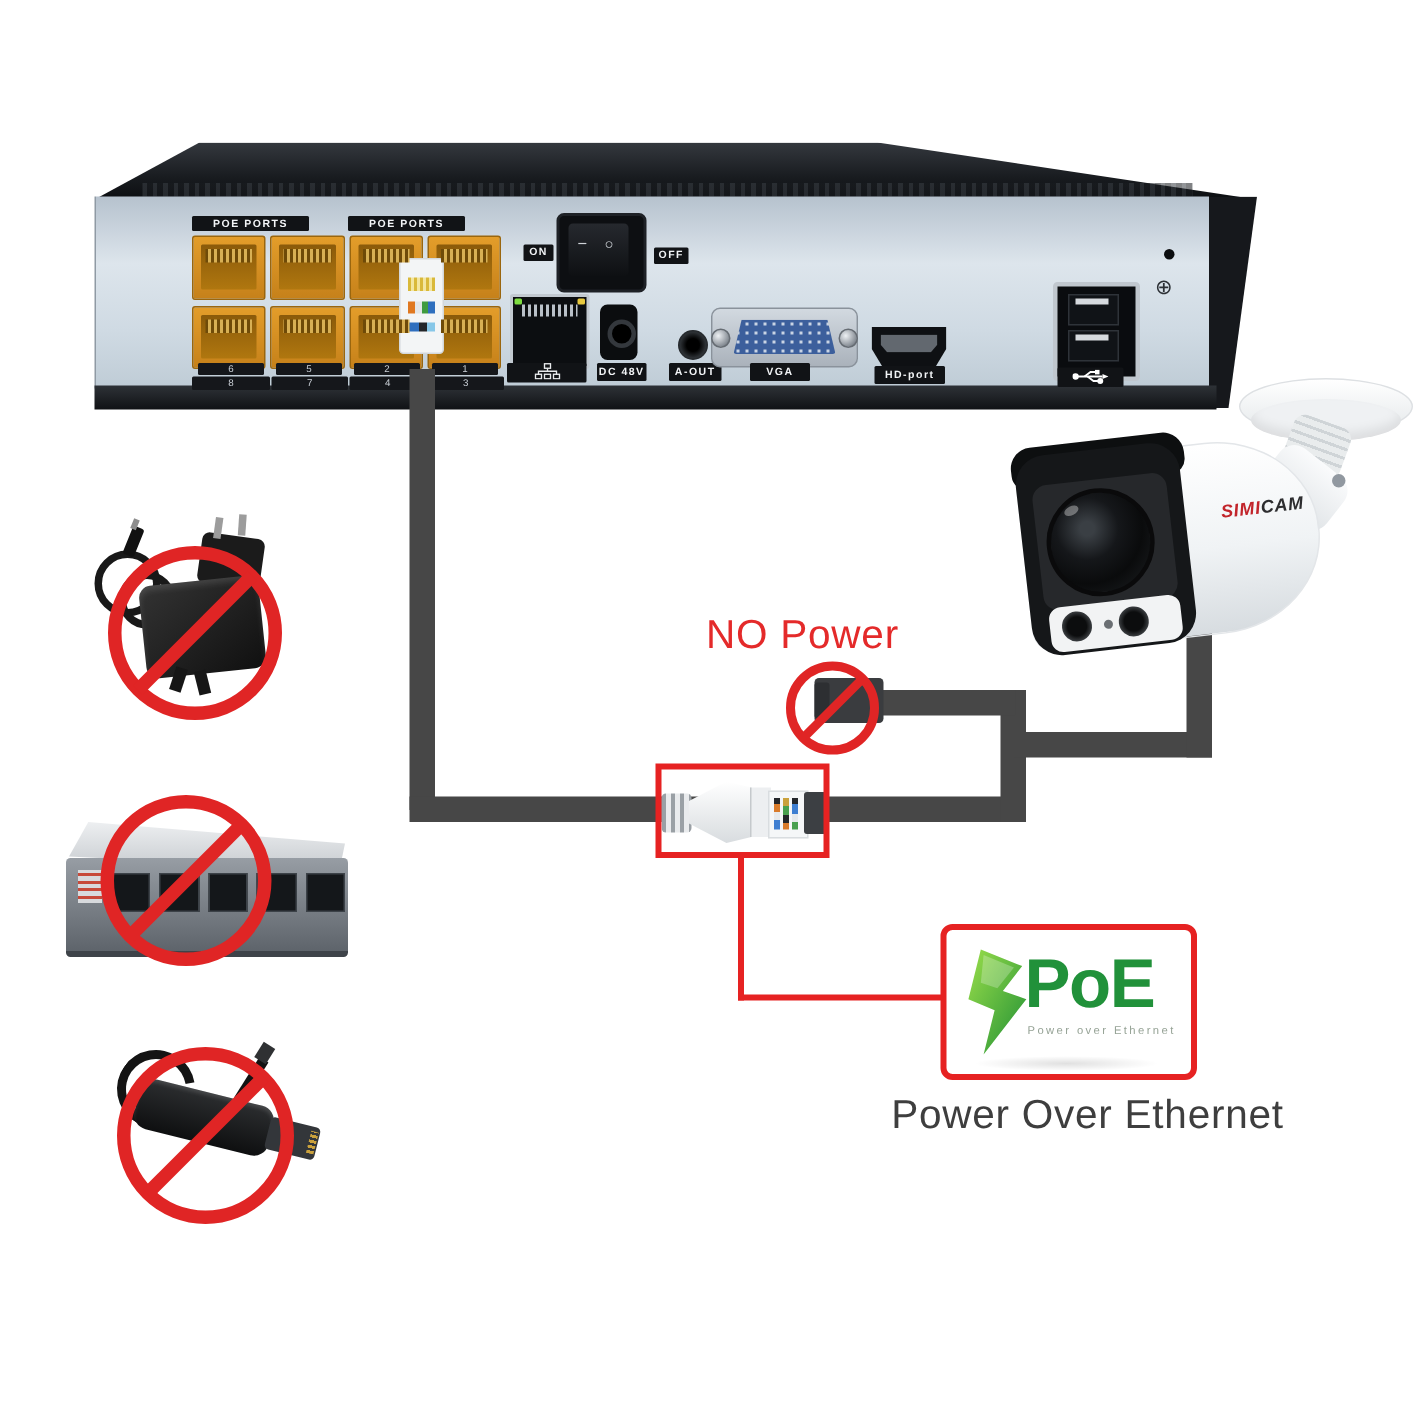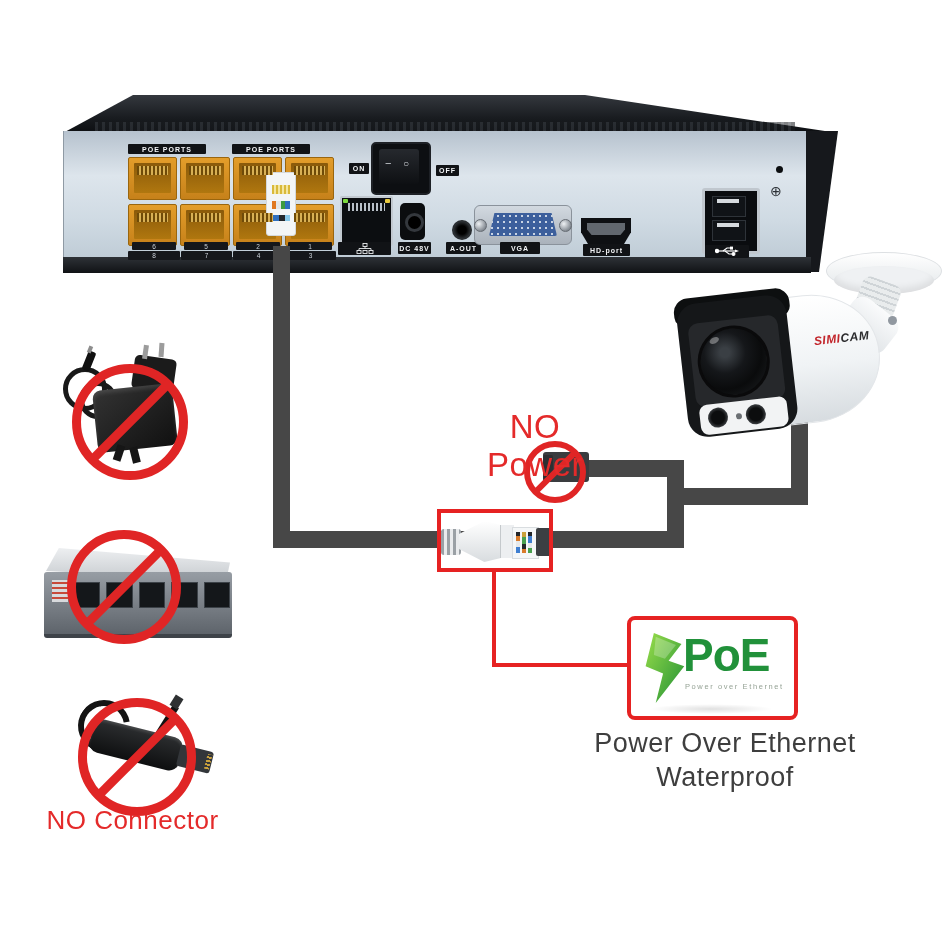--- a/index.html
+++ b/index.html
@@ -197,21 +197,21 @@
   <div class="abs plug-body">
     <div class="plug-band" style="top:12px;height:9px;background:repeating-linear-gradient(90deg,#d9b93a 0 2px,#f3e6a0 2px 4px);"></div>
     <div class="plug-band" style="top:28px;height:8px;background:linear-gradient(90deg,#e07820 0 25%,#e3e6e8 25% 50%,#3f9b3f 50% 75%,#2f6fbe 75% 100%);"></div>
     <div class="plug-band" style="top:42px;height:6px;background:linear-gradient(90deg,#2f6fbe 0 40%,#23262a 40% 70%,#87c7e8 70% 100%);"></div>
   </div>
 
   <div class="abs" style="left:543px;top:452px;width:46px;height:30px;background:#3a3c3f;border-radius:3px;">
     <div style="position:absolute;left:0;top:3px;width:10px;height:24px;background:#2d2f32;border-radius:2px;"></div>
   </div>
   <div class="ban small" style="left:524px;top:441px;width:50px;height:50px;"></div>
-  <div class="red-text" style="left:460px;top:408px;width:150px;font-size:33px;">NO Power</div>
+  <div class="red-text" style="left:460px;top:408px;width:150px;font-size:27px;">NO Power</div>
 
   <div class="abs" style="left:826px;top:252px;width:114px;height:36px;border-radius:50%;background:linear-gradient(180deg,#ffffff,#e4e8ea);border:1px solid #dde0e3;"></div>
   <div class="abs" style="left:834px;top:266px;width:100px;height:28px;border-radius:50%;background:#eff1f3;box-shadow:inset 0 -5px 7px rgba(0,0,0,.08);"></div>
   <div class="abs" style="left:858px;top:280px;width:40px;height:36px;border-radius:8px;transform:rotate(20deg);background:repeating-linear-gradient(0deg,#e9eced 0 4px,#cfd4d7 4px 6px);"></div>
   <div class="abs" style="left:842px;top:304px;width:54px;height:42px;border-radius:12px;transform:rotate(38deg);background:linear-gradient(180deg,#fafbfc,#dfe3e6);"></div>
   <div class="abs" style="left:888px;top:316px;width:9px;height:9px;border-radius:50%;background:#9198a0;"></div>
 
   <div class="abs" style="left:682px;top:290px;width:200px;height:142px;transform:rotate(-6.5deg);">
     <div style="position:absolute;left:0;top:8px;width:196px;height:126px;border-radius:16px 70px 70px 16px/16px 63px 63px 16px;background:linear-gradient(180deg,#ffffff,#f0f3f5 55%,#d7dce0);border:1px solid #e3e6e9;"></div>
     <div style="position:absolute;left:-2px;top:-2px;width:116px;height:28px;border-radius:14px 14px 10px 10px;background:#0d0f10;"></div>
@@ -260,21 +260,20 @@
   <div class="abs" style="left:60px;top:690px;width:150px;height:115px;">
     <div style="position:absolute;left:18px;top:10px;width:40px;height:40px;border:6px solid #141414;border-radius:50%;border-right-color:transparent;transform:rotate(35deg);"></div>
     <div style="position:absolute;left:104px;top:14px;width:7px;height:32px;background:#121212;transform:rotate(32deg);"></div>
     <div style="position:absolute;left:112px;top:6px;width:9px;height:12px;background:#2f3133;transform:rotate(32deg);"></div>
     <div style="position:absolute;left:30px;top:38px;width:92px;height:34px;background:linear-gradient(180deg,#2c2e30,#0e0f10);border-radius:10px;transform:rotate(14deg);box-shadow:inset 0 2px 3px rgba(255,255,255,.14);"></div>
     <div style="position:absolute;left:118px;top:58px;width:34px;height:22px;background:#33363a;border-radius:3px;transform:rotate(14deg);">
       <span style="position:absolute;right:1px;top:3px;width:5px;height:15px;background:repeating-linear-gradient(0deg,#caa13c 0 2px,#33363a 2px 3.6px);"></span>
     </div>
   </div>
   <div class="ban" style="left:78px;top:698px;width:100px;height:100px;"></div>
-  <div class="red-text" style="left:25px;top:805px;width:215px;">NO Connector</div>
 
   <div class="abs" style="left:441px;top:529px;width:20px;height:26px;border-radius:3px;background:repeating-linear-gradient(90deg,#9aa0a5 0 3px,#e9ebed 3px 6px);"></div>
   <div class="abs" style="left:459px;top:521px;width:46px;height:41px;clip-path:polygon(0% 32%,55% 0%,100% 12%,100% 88%,55% 100%,0% 68%);background:linear-gradient(180deg,#ffffff,#d8dcdf);"></div>
   <div class="abs" style="left:500px;top:525px;width:13px;height:33px;background:#edeff1;border-left:1px solid #c5c9cc;"></div>
   <div class="abs" style="left:512px;top:527px;width:25px;height:30px;background:#f5f7f8;border:1px solid #d9dde0;">
     <span style="position:absolute;left:3px;top:4px;width:4px;height:21px;background:linear-gradient(180deg,#23262a 0 20%,#d97b2a 20% 45%,#e6e9eb 45% 70%,#3f7fd1 70%);"></span>
     <span style="position:absolute;left:9px;top:4px;width:4px;height:21px;background:linear-gradient(180deg,#caa13c 0 25%,#49a04f 25% 55%,#23262a 55% 80%,#d97b2a 80%);"></span>
     <span style="position:absolute;left:15px;top:4px;width:4px;height:21px;background:linear-gradient(180deg,#23262a 0 20%,#3f7fd1 20% 50%,#e6e9eb 50% 75%,#49a04f 75%);"></span>
   </div>
   <div class="abs" style="left:536px;top:528px;width:15px;height:28px;background:#3c3f43;border-radius:2px;"></div>
@@ -296,16 +295,15 @@
         <path d="M16 6 L38 15 L26 30 L14 26 Z" fill="rgba(255,255,255,0.25)"></path>
       </svg>
     </span>
     <span class="poe-title">PoE</span>
     <span class="poe-sub">Power over Ethernet</span>
     <span style="position:absolute;left:18px;bottom:2px;width:124px;height:10px;border-radius:50%;background:radial-gradient(ellipse,rgba(0,0,0,.12),transparent 70%);"></span>
   </div>
 
   <div class="abs features">
     <div>Power Over Ethernet</div>
-    <div>Waterproof</div>
   </div>
 
 </div>
 
 </body></html>

